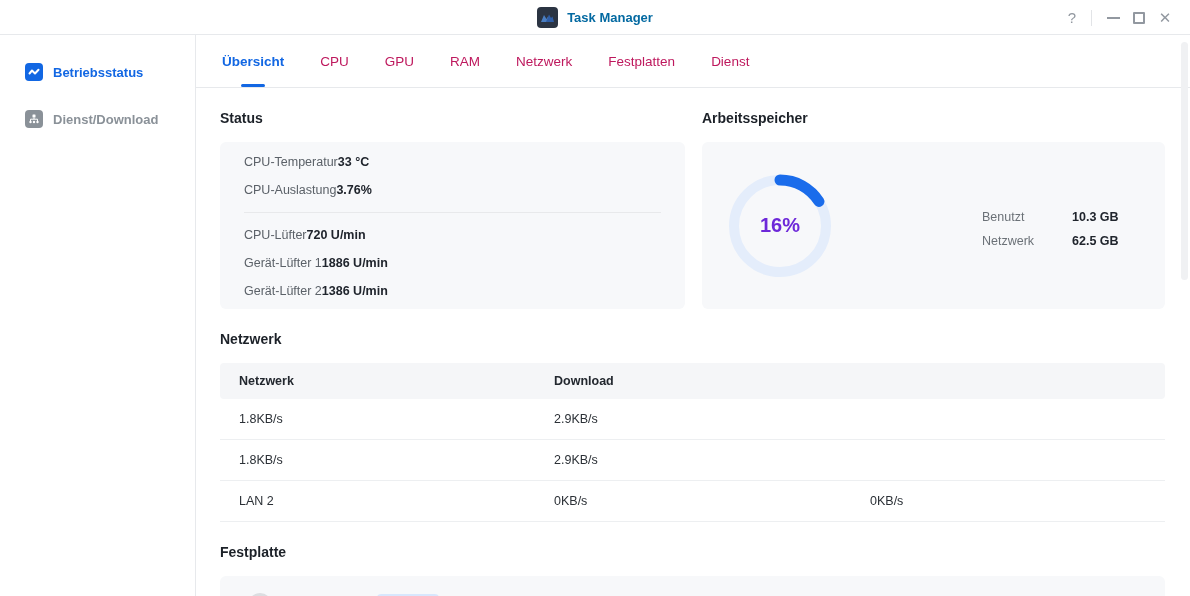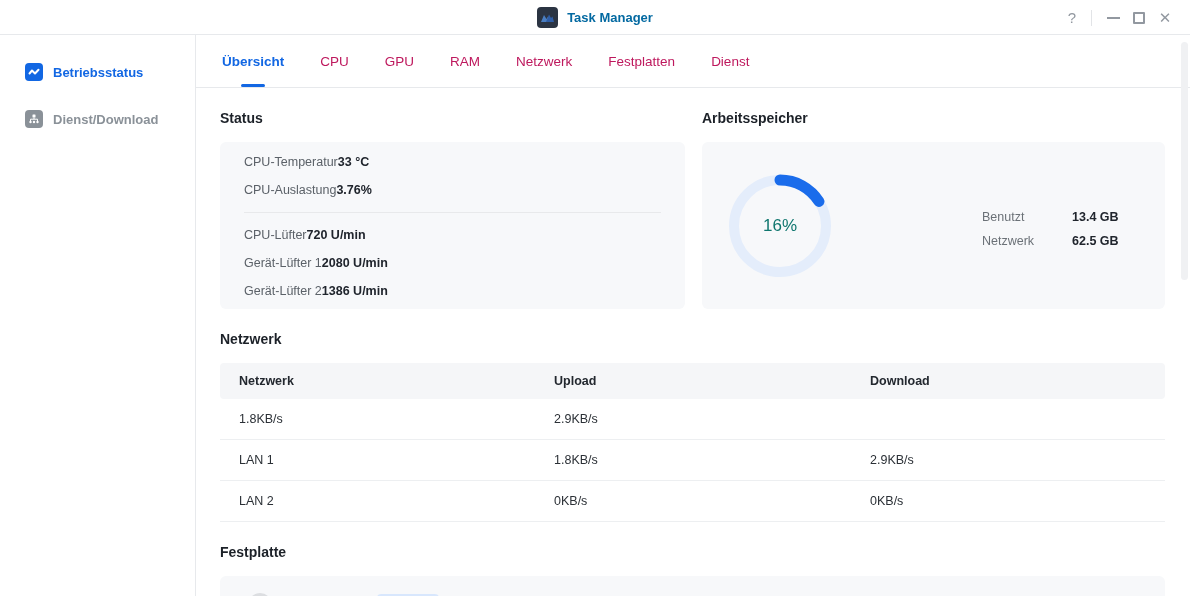--- a/index.html
+++ b/index.html
@@ -59,21 +59,21 @@
   .status-card { height:167px; padding:6px 24px 4px 24px; display:flex; flex-direction:column; }
   .stat-row { height:28px; display:flex; align-items:center; justify-content:flex-start; }
   .stat-label { font-size:12.5px; color:#5b6168; }
   .stat-value { font-size:12.5px; font-weight:bold; color:#20252d; }
   .stat-divider { height:1px; background:#e8e9eb; margin:8px 0; }
 
   .memory-card { height:167px; display:flex; align-items:center; padding-left:26px; }
   .donut-wrap { position:relative; width:104px; height:104px; flex-shrink:0; }
   .donut-wrap svg { display:block; }
   .donut-label { position:absolute; inset:0; display:flex; align-items:center;
-    justify-content:center; font-size:17px; font-weight:normal; color:#0f766e; }
+    justify-content:center; font-size:20px; font-weight:bold; color:#6d28d9; }
   .mem-stats { margin-left:150px; margin-top:6px; }
   .mem-stat-row { display:flex; line-height:24px; }
   .mem-stat-label { width:90px; font-size:12.5px; color:#6b7177; }
   .mem-stat-value { font-size:12.5px; font-weight:bold; color:#20252d; }
 
   
   .net-table { width:100%; }
   .nt-row { display:grid; grid-template-columns:315px 316px 1fr; padding-left:19px; align-items:center; }
   .nt-head { height:36px; background:#f5f6f8; border-radius:4px;
     font-size:12.5px; font-weight:bold; color:#23282f; }
@@ -166,21 +166,21 @@
               <span class="stat-label">CPU-Auslastung</span>
               <span class="stat-value">3.76%</span>
             </div>
             <div class="stat-divider"></div>
             <div class="stat-row">
               <span class="stat-label">CPU-Lüfter</span>
               <span class="stat-value">720 U/min</span>
             </div>
             <div class="stat-row">
               <span class="stat-label">Gerät-Lüfter 1</span>
-              <span class="stat-value">2080 U/min</span>
+              <span class="stat-value">1886 U/min</span>
             </div>
             <div class="stat-row">
               <span class="stat-label">Gerät-Lüfter 2</span>
               <span class="stat-value">1386 U/min</span>
             </div>
           </div>
         </div>
 
         <div class="col-memory">
           <div class="section-heading">Arbeitsspeicher</div>
@@ -188,44 +188,42 @@
             <div class="donut-wrap">
               <svg width="104" height="104" viewBox="0 0 104 104">
                 <circle cx="52" cy="52" r="46" fill="none" stroke="#e4edfb" stroke-width="10"></circle>
                 <circle cx="52" cy="52" r="46" fill="none" stroke="#1a6ceb" stroke-width="11" stroke-linecap="round" transform="rotate(-90 52 52)" stroke-dasharray="46.24424386084175 289.02652413026095"></circle>
               </svg>
               <div class="donut-label">16%</div>
             </div>
             <div class="mem-stats">
               <div class="mem-stat-row">
                 <span class="mem-stat-label">Benutzt</span>
-                <span class="mem-stat-value">13.4 GB</span>
+                <span class="mem-stat-value">10.3 GB</span>
               </div>
               <div class="mem-stat-row">
                 <span class="mem-stat-label">Netzwerk</span>
                 <span class="mem-stat-value">62.5 GB</span>
               </div>
             </div>
           </div>
         </div>
       </div>
 
       <div class="section-heading">Netzwerk</div>
       <div class="net-table">
         <div class="nt-row nt-head">
           <span>Netzwerk</span>
-          <span>Upload</span>
           <span>Download</span>
         </div>
         <div class="nt-row nt-data">
           <span>1.8KB/s</span>
           <span>2.9KB/s</span>
         </div>
         <div class="nt-row nt-data">
-          <span>LAN 1</span>
           <span>1.8KB/s</span>
           <span>2.9KB/s</span>
         </div>
         <div class="nt-row nt-data">
           <span>LAN 2</span>
           <span>0KB/s</span>
           <span>0KB/s</span>
         </div>
       </div>
 

